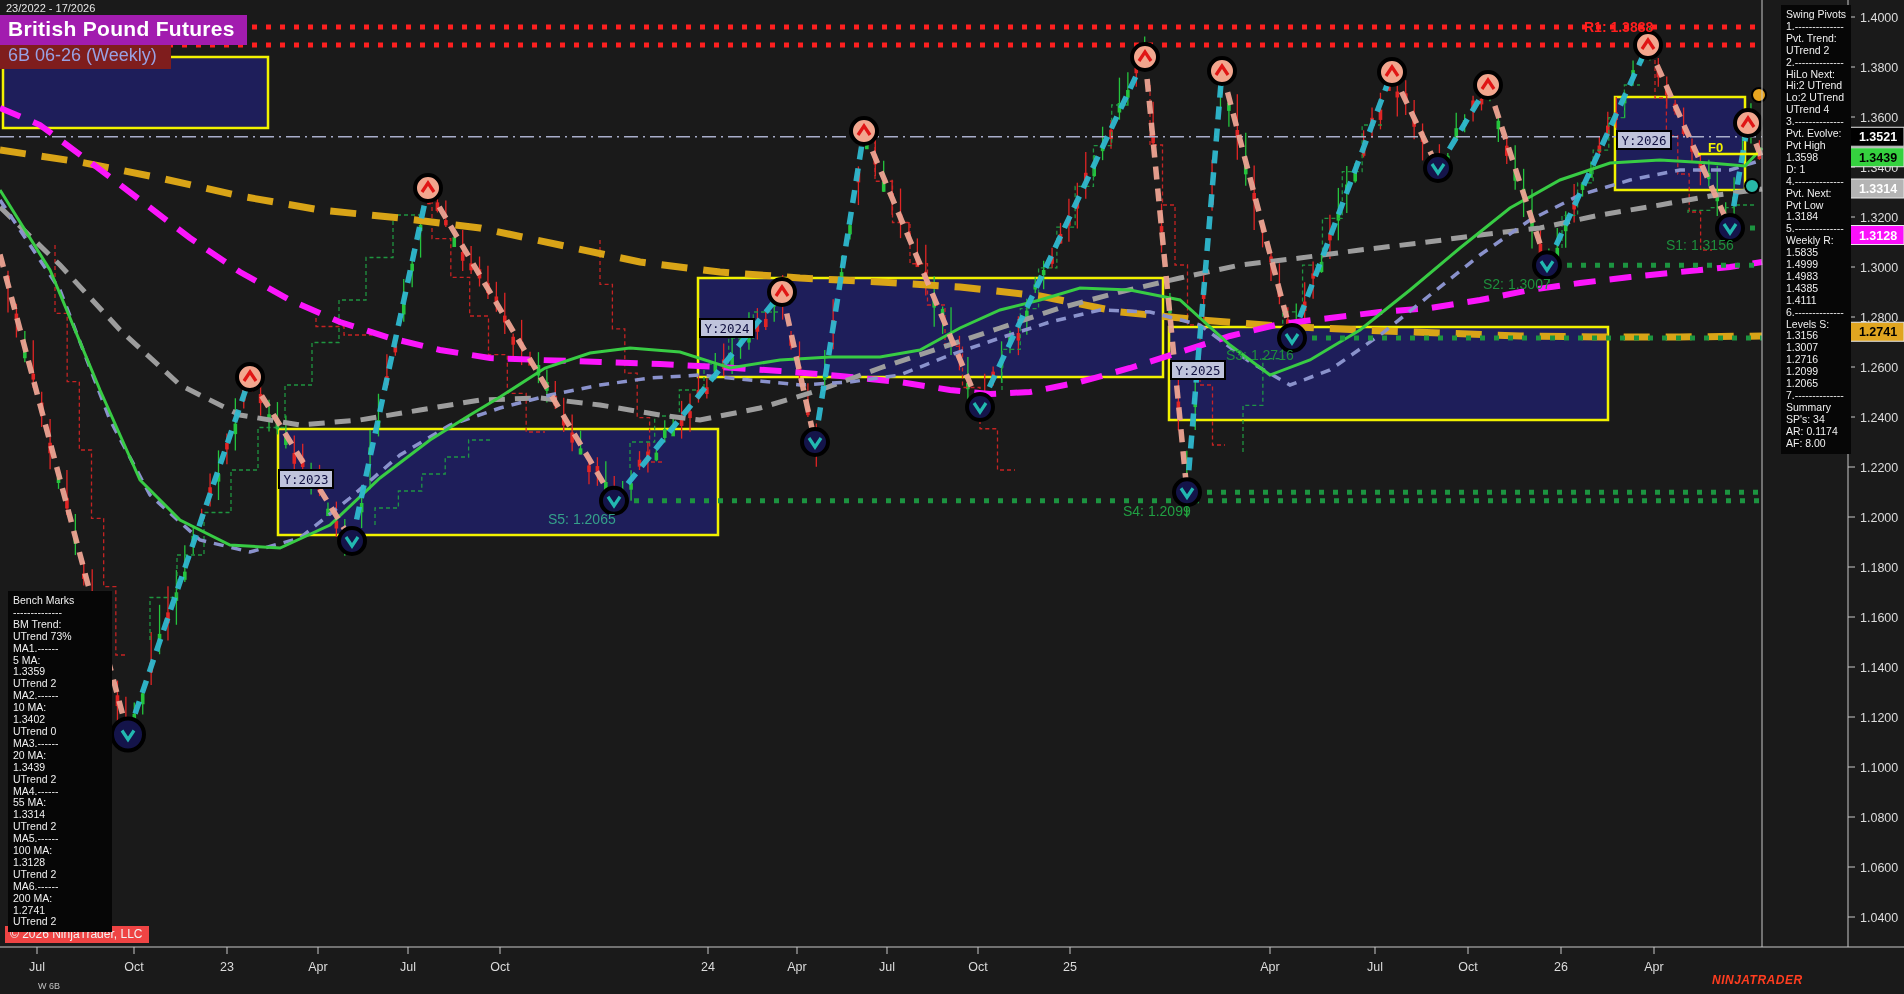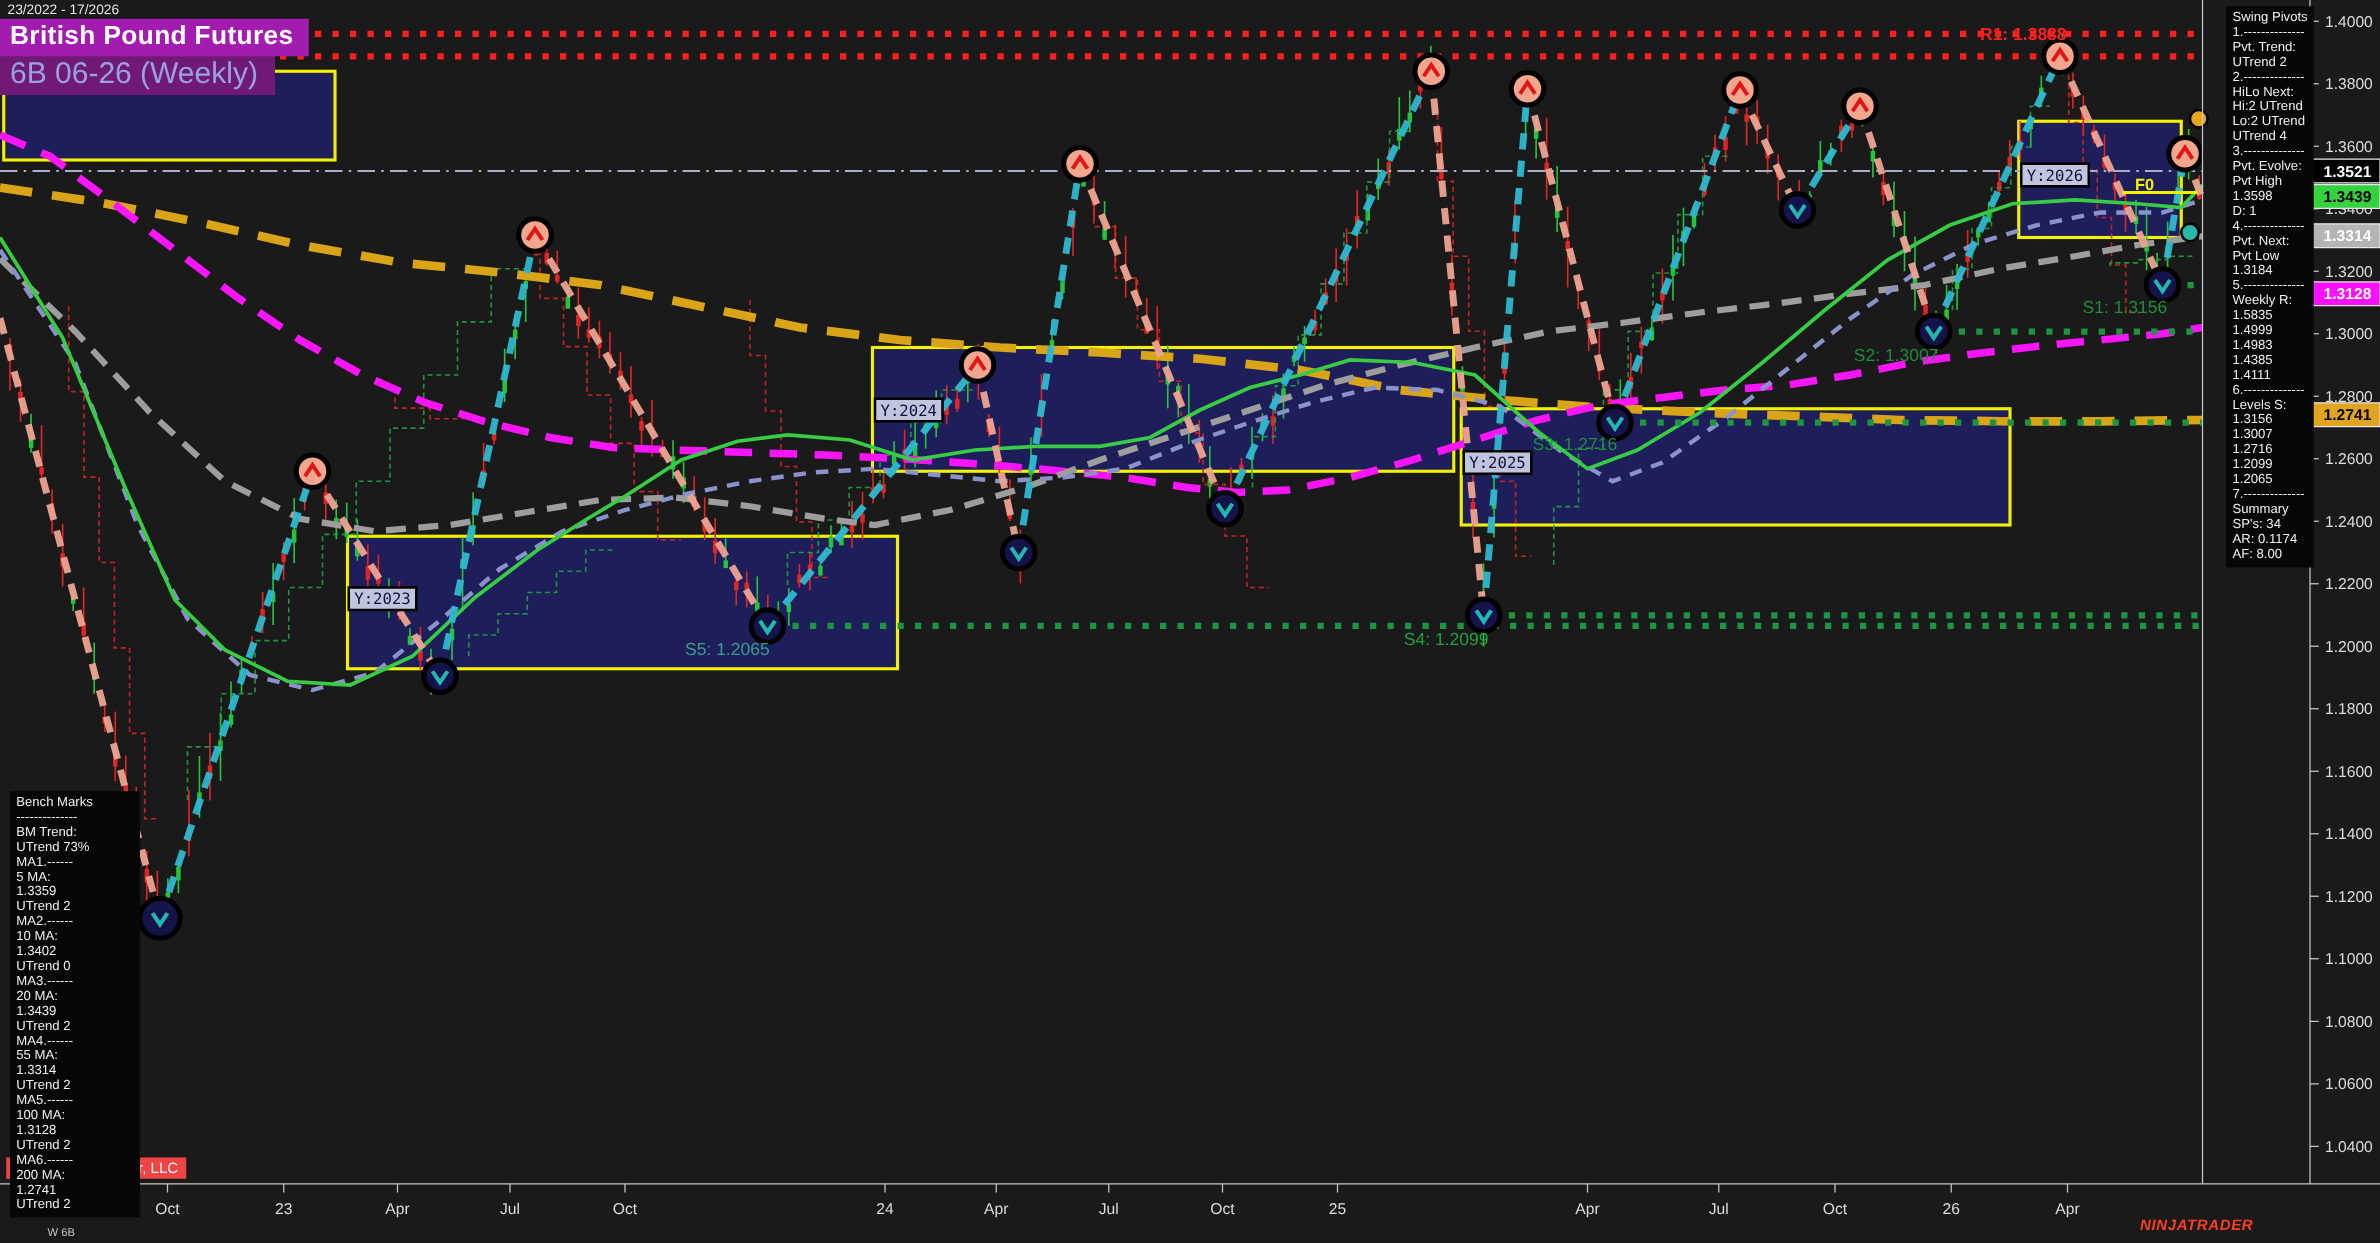--- a/index.html
+++ b/index.html
@@ -2,26 +2,26 @@
 <html><head>
 <meta charset="utf-8">
 <style>
   html,body{margin:0;padding:0;background:#1a1a1a;}
   .stage{position:relative;width:1904px;height:994px;background:#1a1a1a;overflow:hidden;
          font-family:"Liberation Sans", sans-serif;}
   svg{position:absolute;left:0;top:0;}
   .hdr-date{position:absolute;left:6px;top:2px;color:#e6e6e6;font-size:11px;z-index:30;}
   .hdr-title{position:absolute;left:0;top:15px;background:#a21caf;color:#fff;font-size:21px;
              font-weight:bold;padding:2px 12px 4px 8px;z-index:30;letter-spacing:.3px;}
-  .hdr-sub{position:absolute;left:0;top:44px;background:#701a75;color:#99a1e2;font-size:24px;
+  .hdr-sub{position:absolute;left:0;top:44px;background:#7f1d1d;color:#99a1e2;font-size:18px;
            padding:1px 14px 3px 8px;z-index:29;}
   .panel{position:absolute;background:#060606;color:#f0f0f0;font-size:10.5px;line-height:11.9px;
          padding:4px 5px;z-index:40;white-space:nowrap;}
   #swing-panel{left:1781px;top:5px;width:60px;}
-  #bench-panel{left:8px;top:591px;width:94px;margin-top:42px;}
+  #bench-panel{left:8px;top:591px;width:94px;}
   .copyright{position:absolute;left:5px;top:926px;background:#ef4444;color:#f2f2f2;font-size:12px;
              padding:1px 7px 2px 5px;z-index:30;}
   .wtag{position:absolute;left:8px;top:981px;color:#c2c2c2;font-size:9px;z-index:30;margin-left:30px;}
   .brand{position:absolute;left:1712px;top:973px;color:#ff3d20;font-size:12px;font-weight:bold;
          font-style:italic;letter-spacing:.5px;z-index:30;}
 </style>
 </head>
 <body>
 
 <div class="stage">

